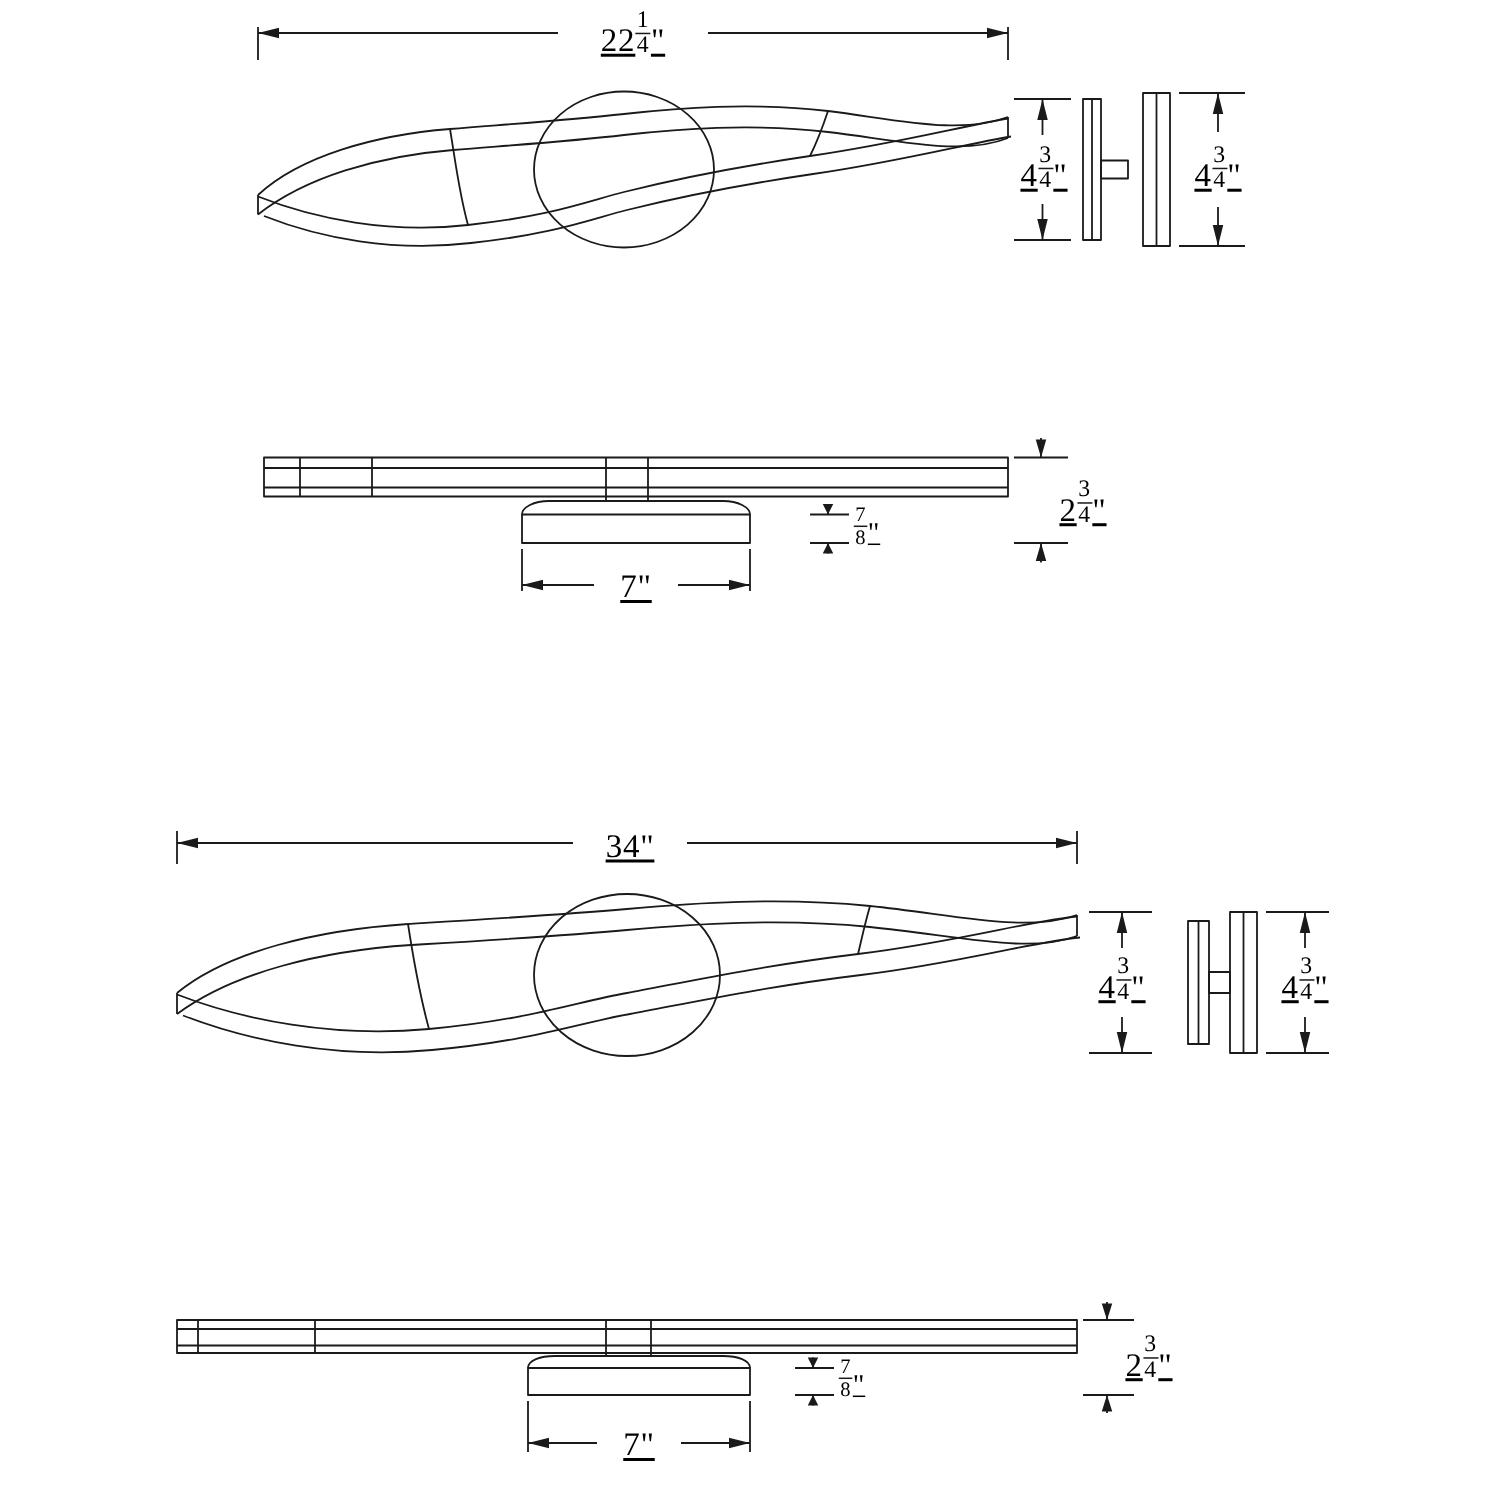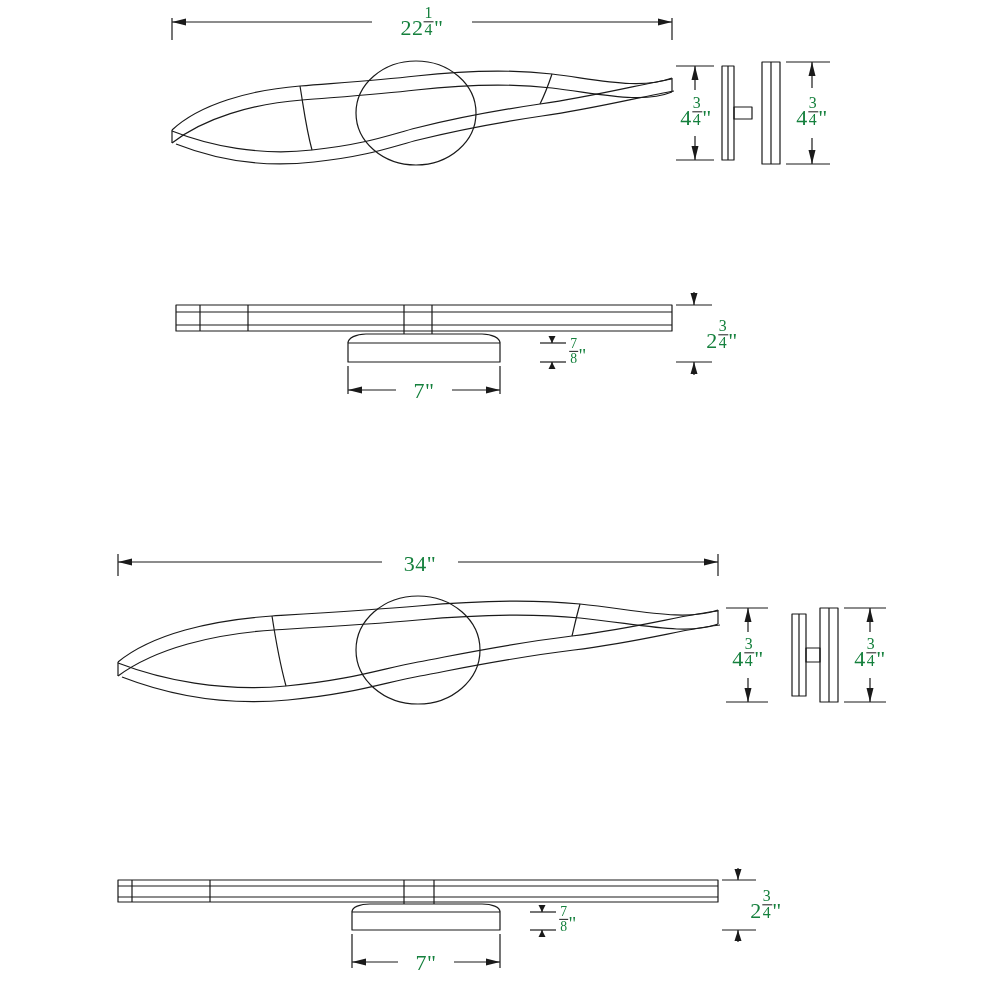--- a/index.html
+++ b/index.html
@@ -23,22 +23,23 @@
     left: 0;
     top: 0;
     width: 1000px;
     height: 1000px;
   }
   .dim-label {
     position: absolute;
     font-family: "Liberation Serif", serif;
     font-size: 22px;
     letter-spacing: 0.5px;
-    color: #15803d;
+    color: #000000;
     white-space: nowrap;
+    text-decoration: underline;
   }
   .dim-label.small {
     font-size: 19px;
   }
   .dim-label.center {
     transform: translate(-50%, -50%);
   }
   .frac {
     display: inline-block;
     vertical-align: -0.05em;

